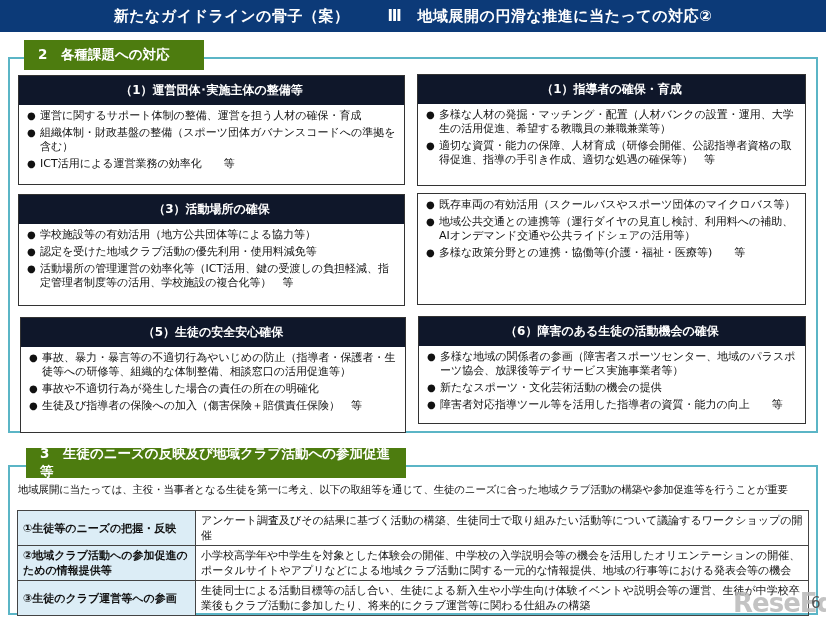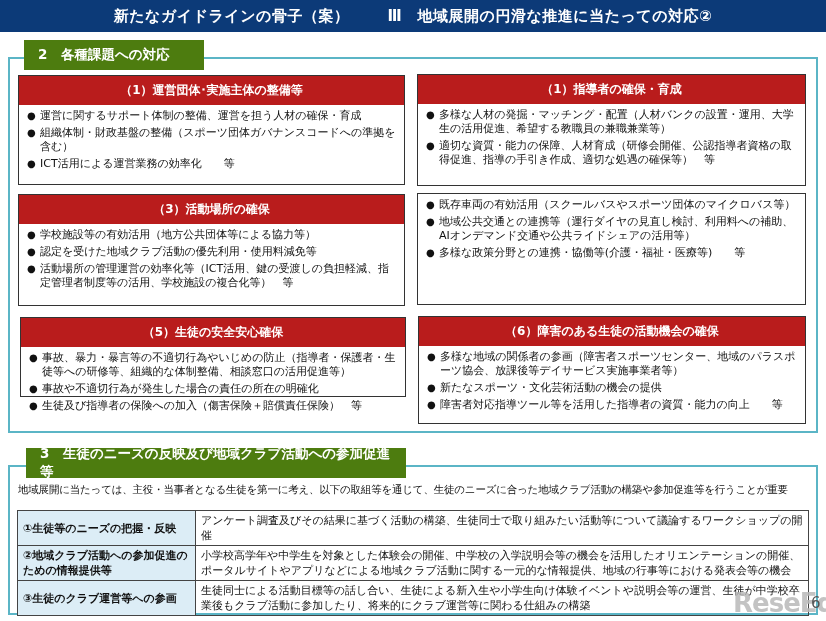--- a/index.html
+++ b/index.html
@@ -20,21 +20,21 @@
     .section-label {
       position: absolute; background: #4d7c0f; color: #fff;
       font-weight: bold; font-size: 13.5px; padding: 0 14px;
       height: 30px; display: flex; align-items: center;
     }
 
     .box {
       position: absolute; border: 1px solid #333; background: #fff;
     }
     .box-head {
-      background: #b91c1c; color: #fff; font-weight: bold;
+      background: #0f172a; color: #fff; font-weight: bold;
       font-size: 12px; height: 29px; display: flex; align-items: center; justify-content: center;
     }
     .box-body { padding: 4px 6px 2px 8px; font-size: 11px; line-height: 14px; }
     .bullet { display: flex; margin-bottom: 3px; }
     .bullet .dot { width: 13px; flex: 0 0 13px; font-size: 10px; line-height: 14px; }
     .bullet .txt { flex: 1; }
 
     .intro { position: absolute; left: 18px; top: 483px; font-size: 10.5px; letter-spacing: -0.2px; }
 
     table.measures {
@@ -121,21 +121,21 @@
         <span class="dot">●</span>
         <span class="txt">地域公共交通との連携等（運行ダイヤの見直し検討、利用料への補助、AIオンデマンド交通や公共ライドシェアの活用等）</span>
       </div>
     <div class="bullet">
         <span class="dot">●</span>
         <span class="txt">多様な政策分野との連携・協働等(介護・福祉・医療等)　　等</span>
       </div>
   </div>
 </div>
 
-<div class="box" style="left:20px; top:317px; width:386px; height:80px;">
+<div class="box" style="left:20px; top:317px; width:386px; height:116px;">
   <div class="box-head">（5）生徒の安全安心確保</div>
   <div class="box-body">
     <div class="bullet">
         <span class="dot">●</span>
         <span class="txt">事故、暴力・暴言等の不適切行為やいじめの防止（指導者・保護者・生徒等への研修等、組織的な体制整備、相談窓口の活用促進等）</span>
       </div>
     <div class="bullet">
         <span class="dot">●</span>
         <span class="txt">事故や不適切行為が発生した場合の責任の所在の明確化</span>
       </div>

